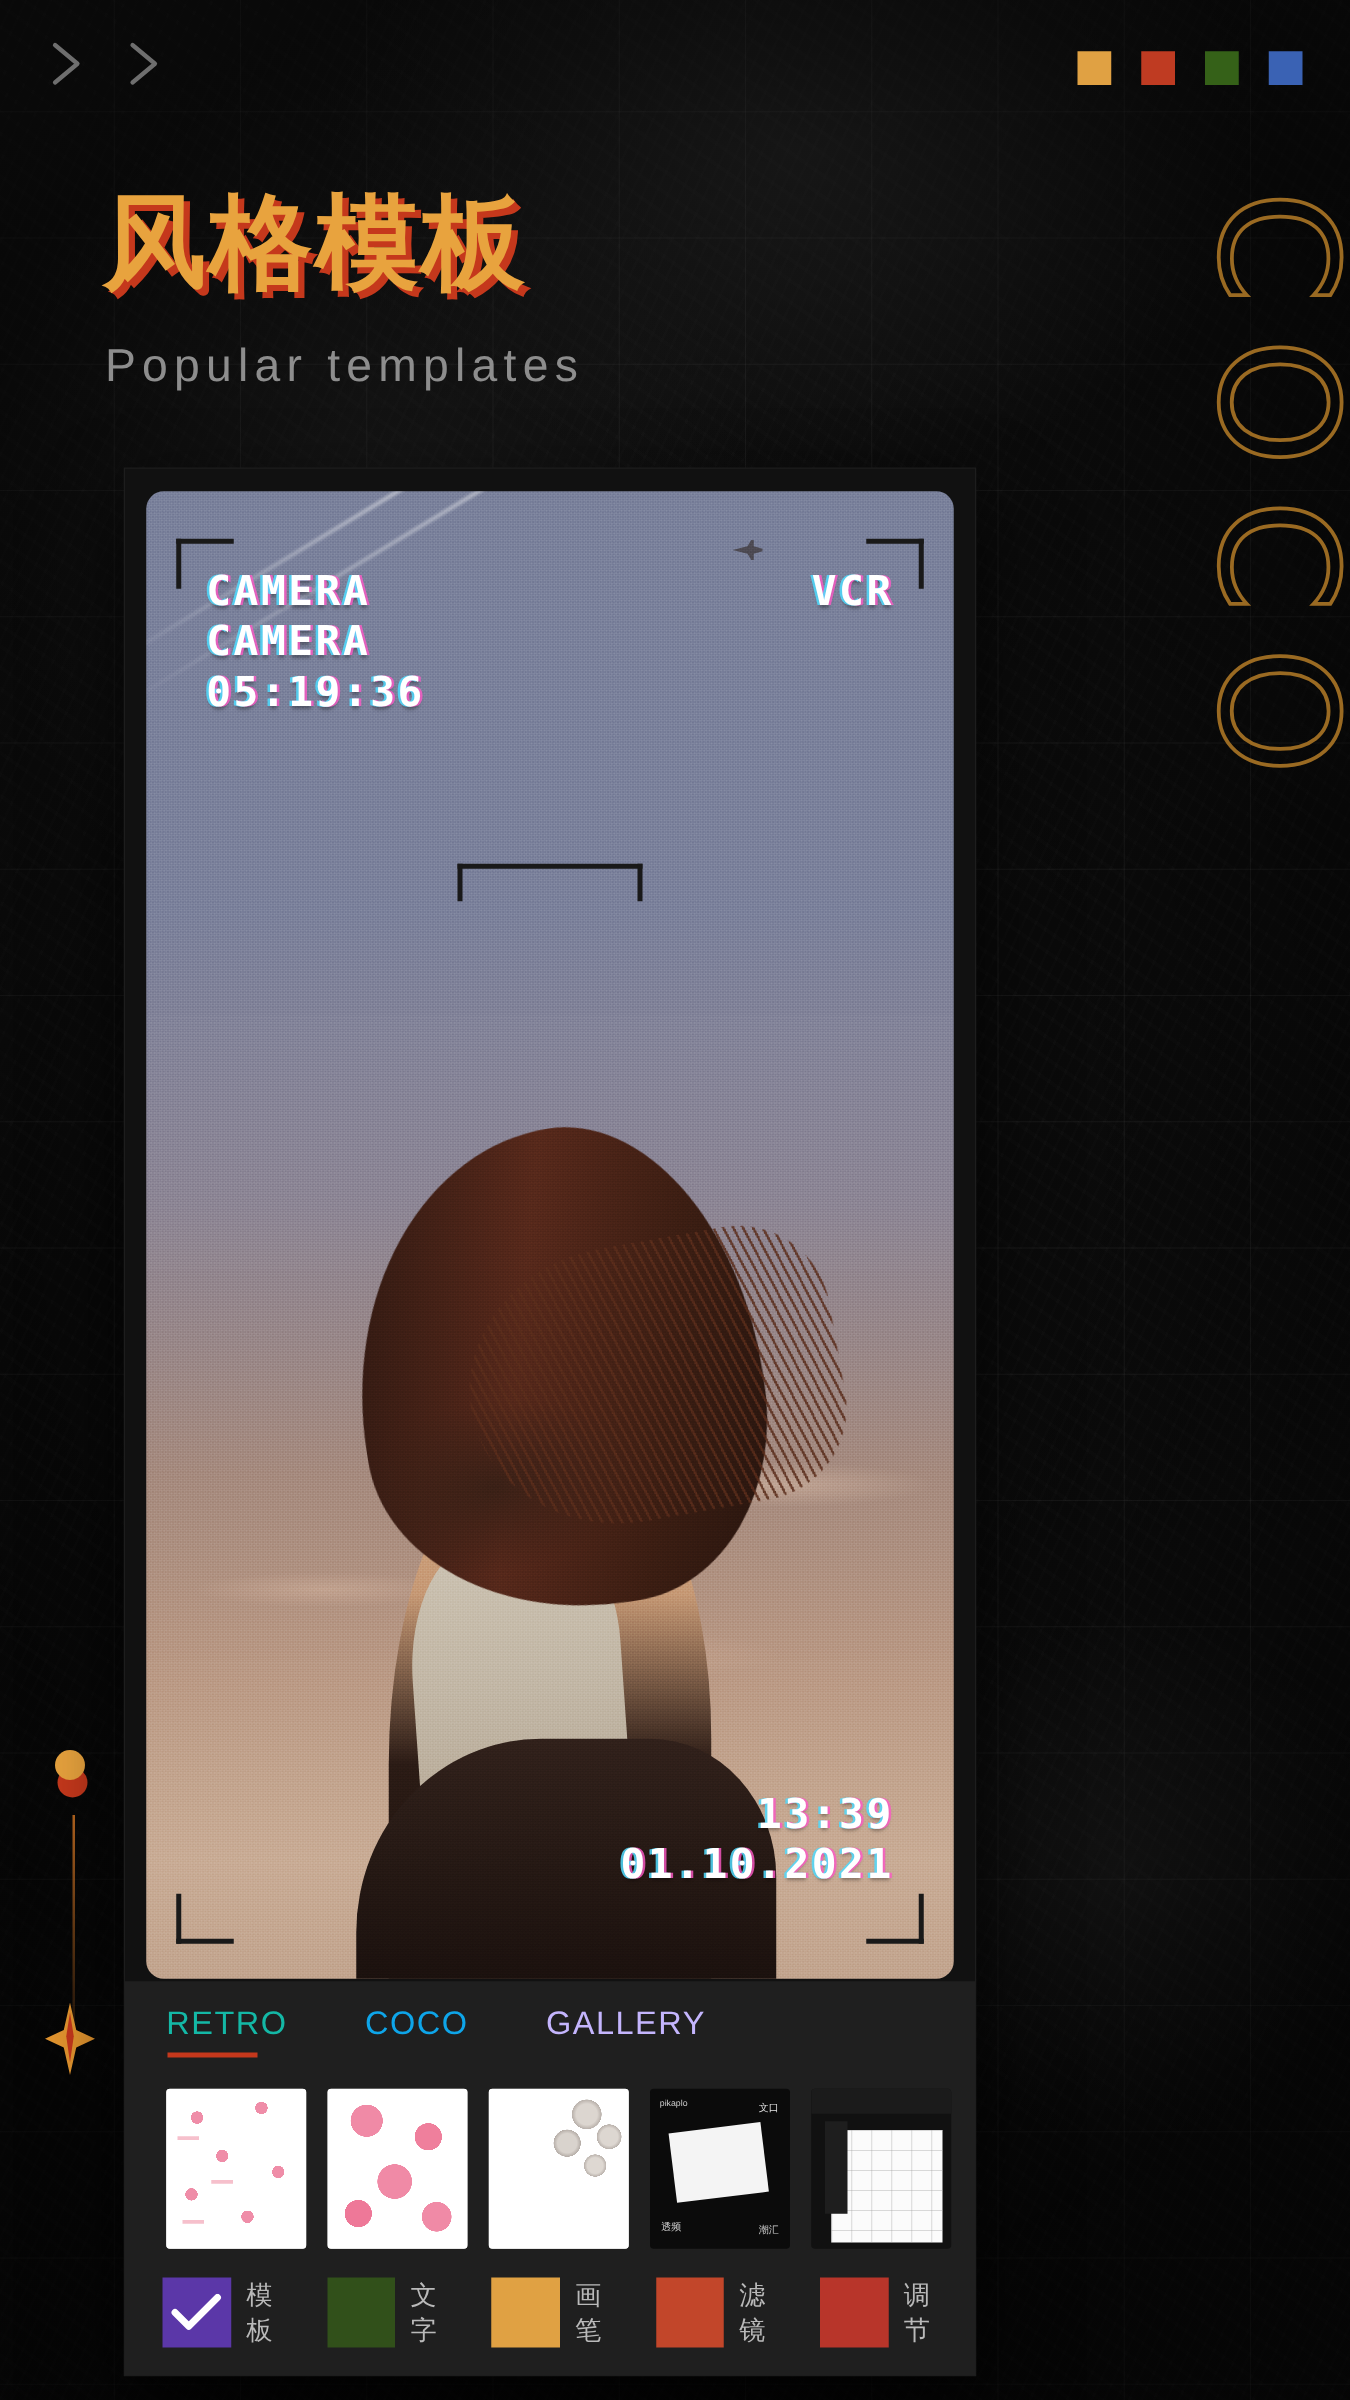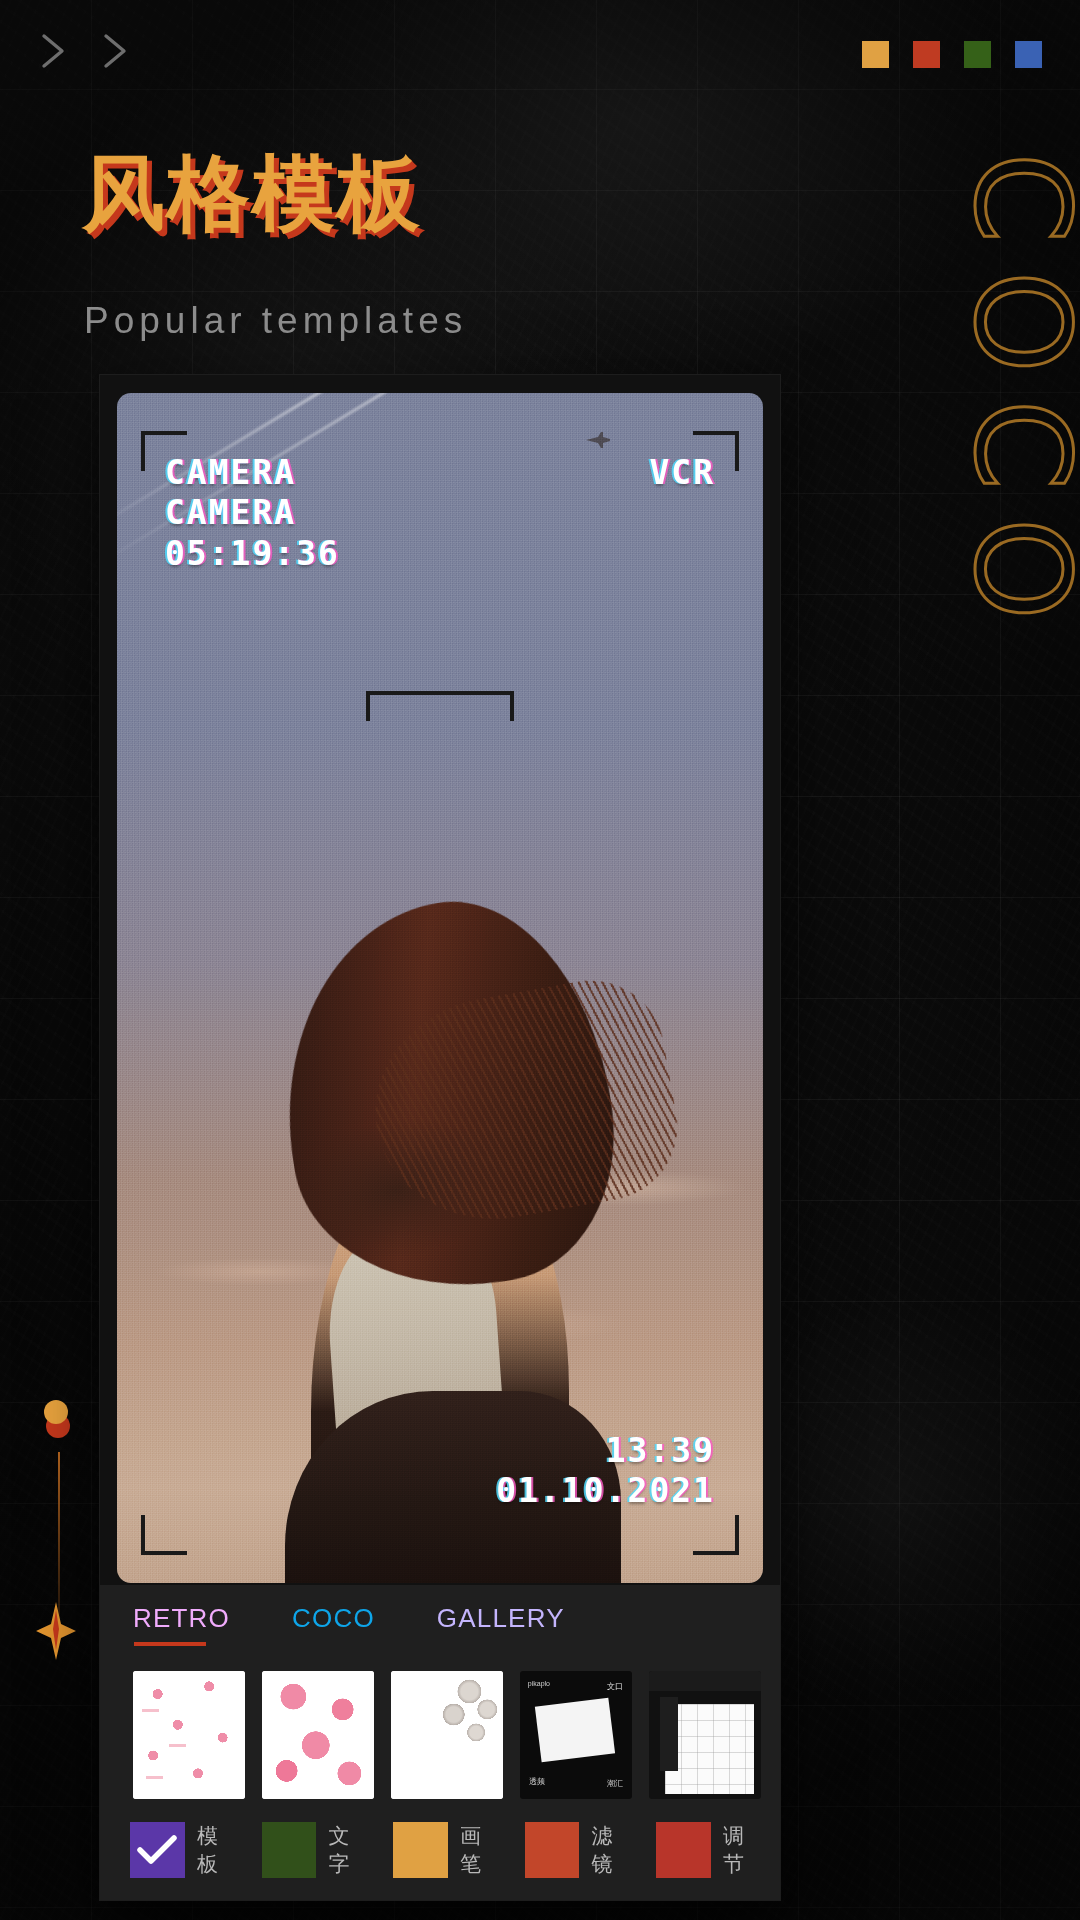--- a/index.html
+++ b/index.html
@@ -70,21 +70,20 @@
     font-size: 83px; font-weight: 700; letter-spacing: 2px;
     color: #e8a33e;
     text-shadow: 5px 5px 0 #c5381c;
     z-index: 6; line-height: 1.1;
   }
   .title-en {
     position: absolute; left: 84px; top: 272px;
     font-size: 37px; letter-spacing: 5px;
     color: #8d8d8d; font-weight: 400;
     z-index: 6;
-    margin-top: 28px;
   }
 
   
   .coco-outline {
     position: absolute; right: -6px; top: 138px;
     width: 130px; z-index: 4;
     display: flex; flex-direction: column; align-items: center; gap: 4px;
   }
   .coco-outline .glyph {
     font-family: "DejaVu Sans", "Liberation Sans", sans-serif;
@@ -389,21 +388,21 @@
       <div class="vcr-txt vcr-left"><span>CAMERA</span><br><span>CAMERA</span><br><span>05:19:36</span></div>
 
       <div class="vcr-txt vcr-right">VCR</div>
 
       <div class="vcr-txt vcr-stamp"><span>13:39</span><br><span>01.10.2021</span></div>
     </div>
 
     <div class="panel">
 
       <div class="tabs">
-        <div class="tab active" style="color: #f0abfc;">RETRO</div>
+        <div class="tab active" style="color: #14b8a6;">RETRO</div>
         <div class="tab" style="color: #0ea5e9;">COCO</div>
         <div class="tab" style="color: #c4b5fd;">GALLERY</div>
       </div>
 
       <div class="thumbs">
         <div class="thumb">
           <span class="th-hearts-sm"></span>
           <span class="th-txt-lines"></span>
         </div>
         <div class="thumb">

